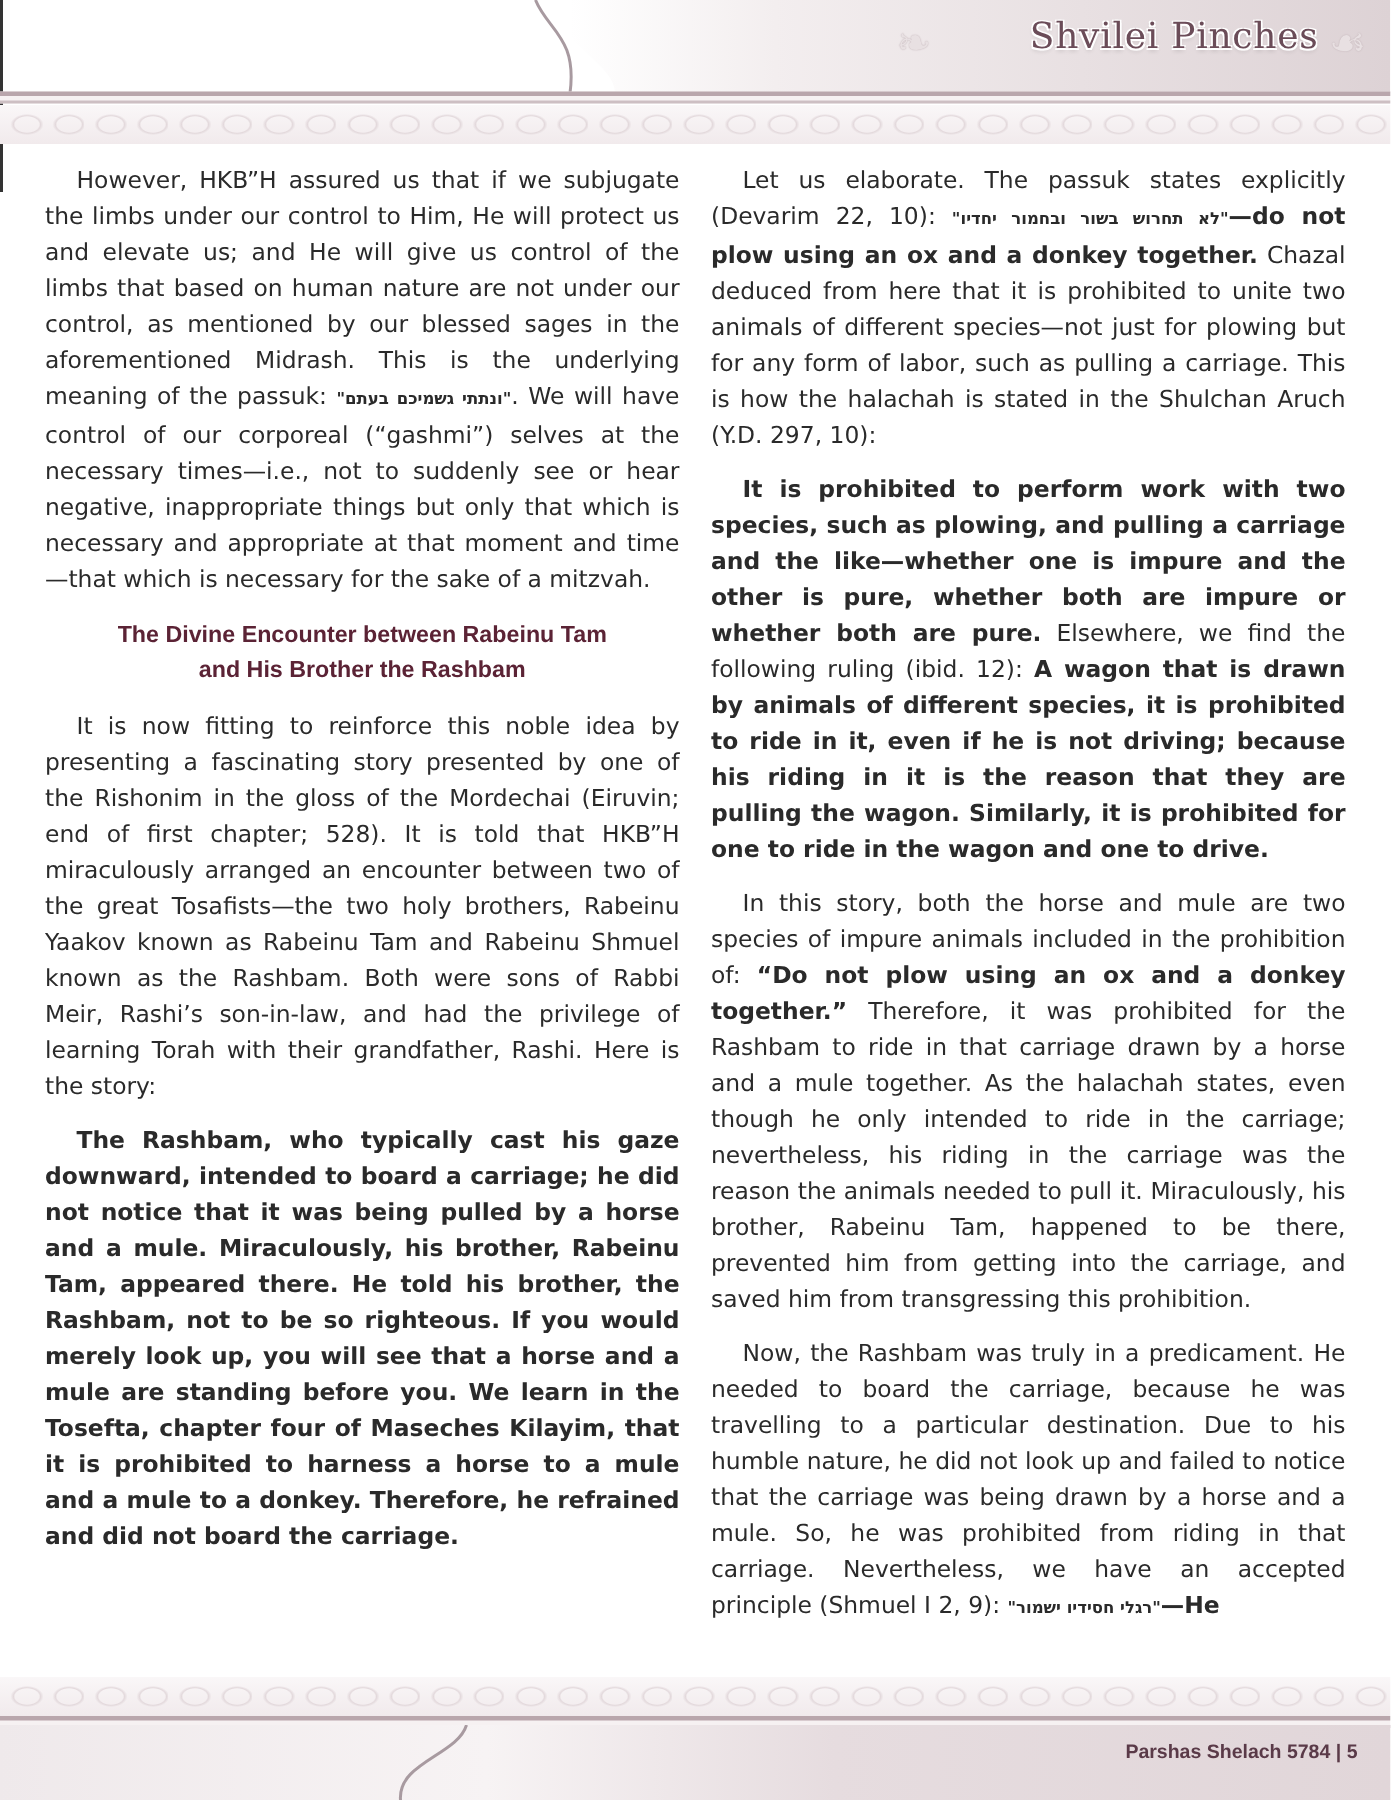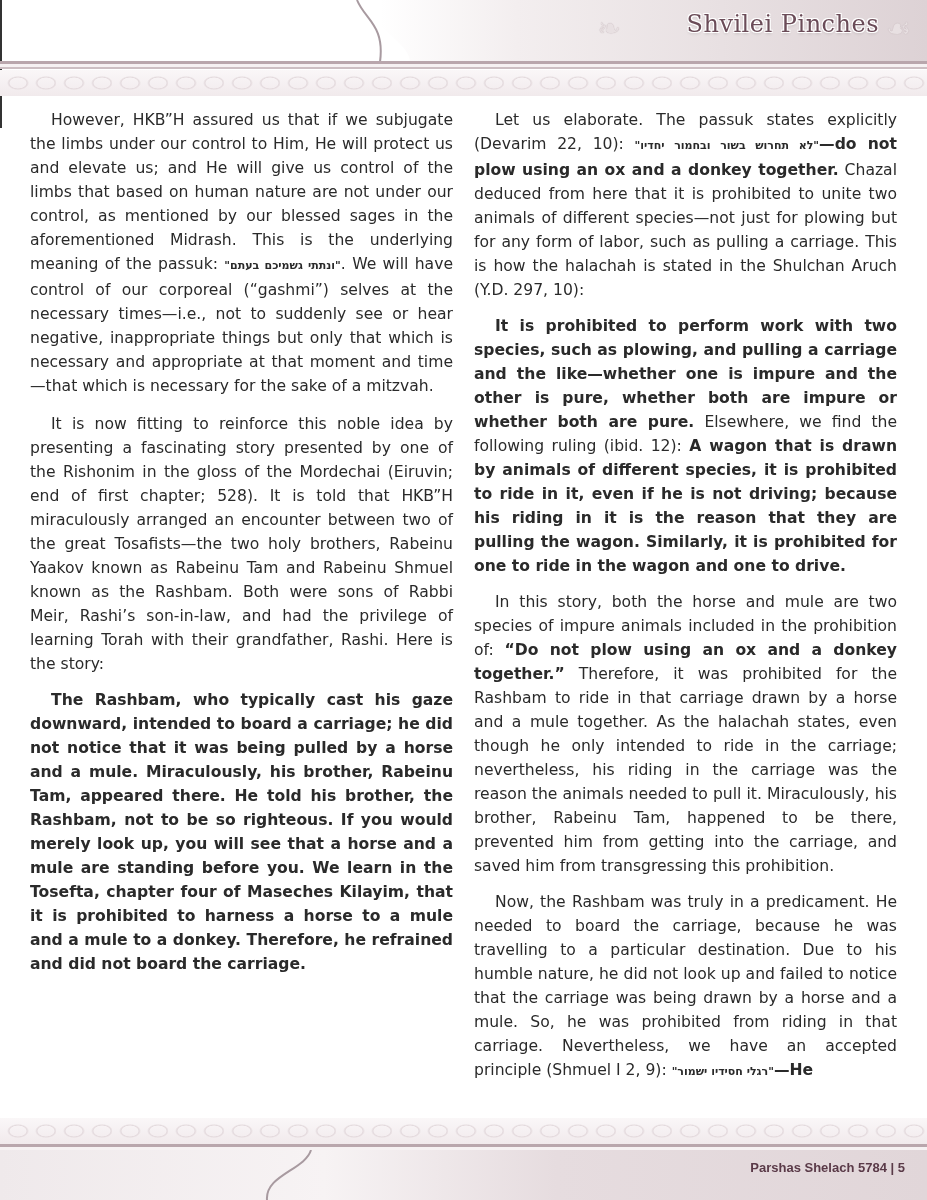--- a/index.html
+++ b/index.html
@@ -79,20 +79,22 @@
   <span class="header-title">Shvilei Pinches</span>
   <span class="swirl swirl-right">☙</span>
   <div class="rule-double" style="top:61px;"></div>
   <div class="ornament-band" style="top:70px;"></div>
 </div>
 
 <div class="col col-left">
   <p><span>However, HKB”H assured us that if we subjugate the limbs under our control to Him, He will protect us and elevate us; and He will give us control of the limbs that based on human nature are not under our control, as mentioned by our blessed sages in the aforementioned Midrash. This is the underlying meaning of the passuk: </span><span class="heb" dir="rtl">"ונתתי גשמיכם בעתם"</span><span>.  We will have control of our corporeal (“gashmi”) selves at the necessary times—i.e., not to suddenly see or hear negative, inappropriate things but only that which is necessary and appropriate at that moment and time—that which is necessary for the sake of a mitzvah.</span></p>
 
   <div class="section-heading">
+    <div>The Divine Encounter between Rabeinu Tam</div>
+    <div>and His Brother the Rashbam</div>
   </div>
 
   <p>It is now fitting to reinforce this noble idea by presenting a fascinating story presented by one of the Rishonim in the gloss of the Mordechai (Eiruvin; end of first chapter; 528).  It is told that HKB”H miraculously arranged an encounter between two of the great Tosafists—the two holy brothers, Rabeinu Yaakov known as Rabeinu Tam and Rabeinu Shmuel known as the Rashbam. Both were sons of Rabbi Meir, Rashi’s son-in-law, and had the privilege of learning Torah with their grandfather, Rashi.  Here is the story:</p>
   <p class="bold">The Rashbam, who typically cast his gaze downward, intended to board a carriage; he did not notice that it was being pulled by a horse and a mule.  Miraculously, his brother, Rabeinu Tam, appeared there.  He told his brother, the Rashbam, not to be so righteous. If you would merely look up, you will see that a horse and a mule are standing before you.  We learn in the Tosefta, chapter four of Maseches Kilayim, that it is prohibited to harness a horse to a mule and a mule to a donkey.  Therefore, he refrained and did not board the carriage.</p>
 </div>
 
 <div class="col col-right">
   <p><span>Let us elaborate.  The passuk states explicitly (Devarim 22, 10): </span><span class="heb" dir="rtl">"לא תחרוש בשור ובחמור יחדיו"</span><b>—do not plow using an ox and a donkey together.</b><span> Chazal deduced from here that it is prohibited to unite two animals of different species—not just for plowing but for any form of labor, such as pulling a carriage.  This is how the halachah is stated in the Shulchan Aruch (Y.D. 297, 10):</span></p>
 
   <p><b>It is prohibited to perform work with two species, such as plowing, and pulling a carriage and the like—whether one is impure and the other is pure, whether both are impure or whether both are pure.</b><span>  Elsewhere, we find the following ruling (ibid. 12):  </span><b>A wagon that is drawn by animals of different species, it is prohibited to ride in it, even if he is not driving; because his riding in it is the reason that they are pulling the wagon.  Similarly, it is prohibited for one to ride in the wagon and one to drive.</b></p>

